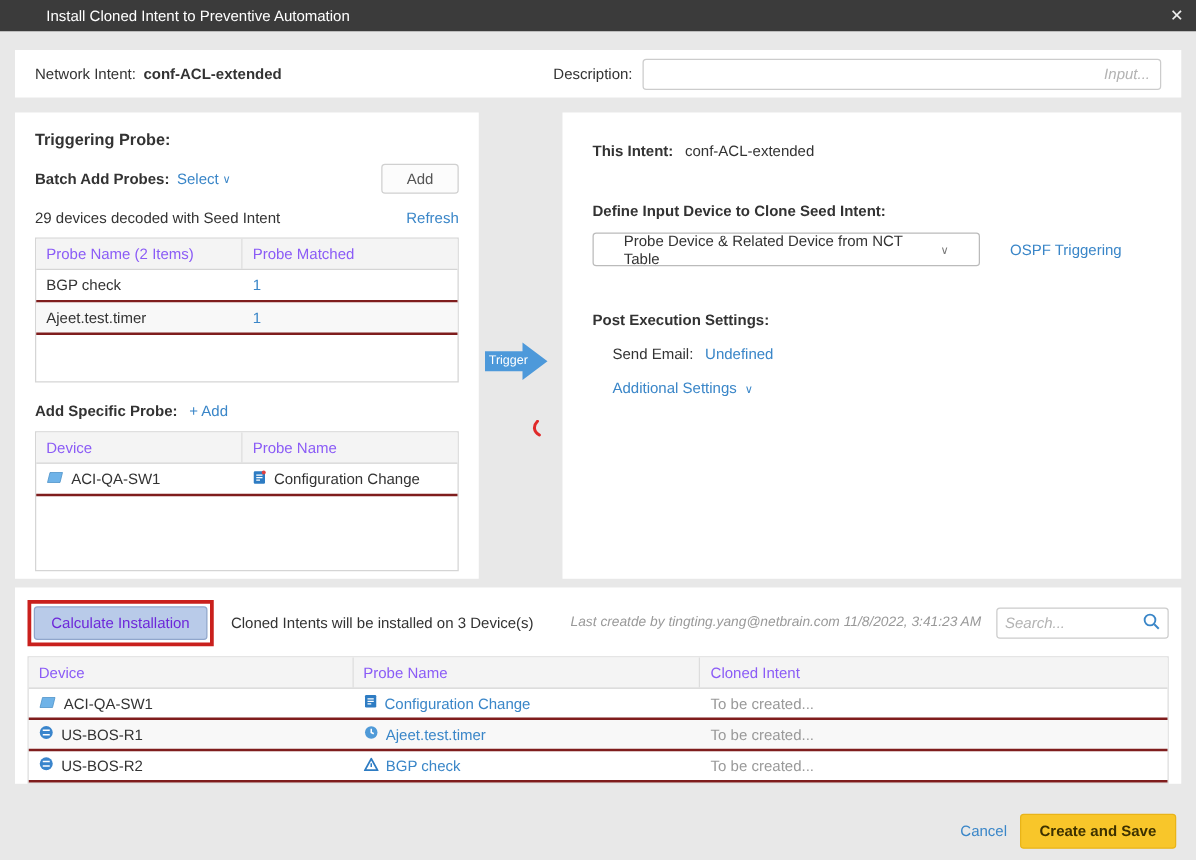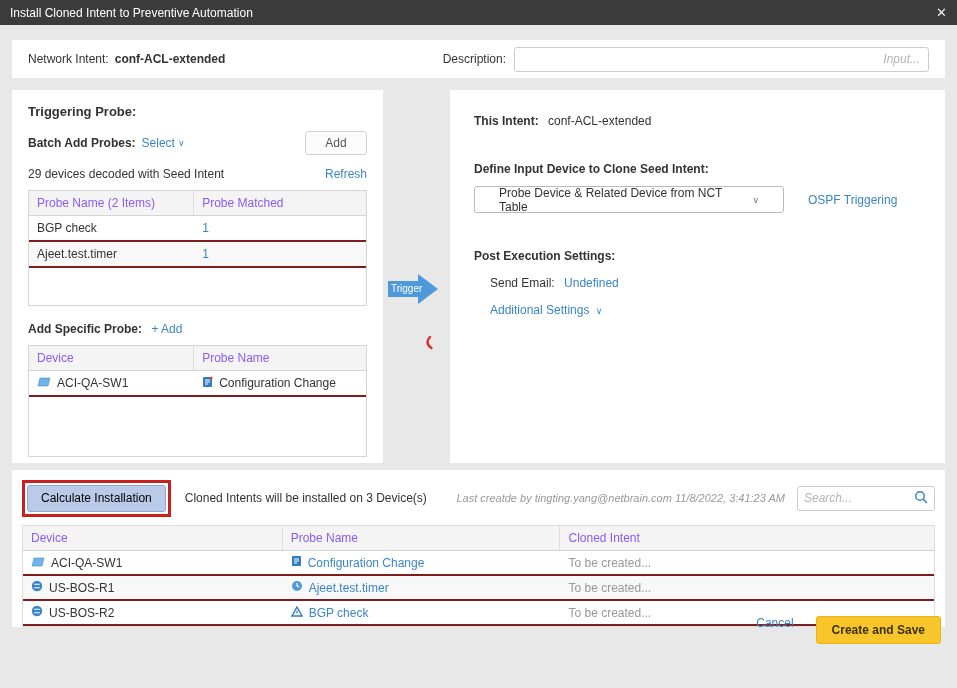--- a/index.html
+++ b/index.html
@@ -1,21 +1,21 @@
 <!DOCTYPE html>
 <html><head>
 <meta charset="utf-8">
 <style>
   * { margin:0; padding:0; box-sizing:border-box; }
   body { font-family:"Liberation Sans", sans-serif; font-size:12px; color:#333; background:#fff; }
   .stage { position:relative; width:957px; height:688px; background:#e8e8e8; overflow:hidden; }
 
   
   .titlebar { position:absolute; left:0; top:0; width:957px; height:25px; background:#3b3b3b; color:#fff; display:flex; align-items:center; padding:0 10px; }
-  .dlg-title { font-size:12px; }
+  .dlg-title { font-size:12px;margin-left:27px; }
   .close { margin-left:auto; cursor:pointer; font-size:13px; color:#eee; }
 
   .panel { position:absolute; background:#fff; }
   .bold { font-weight:bold; }
   .ml6 { margin-left:6px; }
   .link { color:#3a86c8; cursor:pointer; text-decoration:none; }
   .chev { font-size:9px; color:#3a86c8; margin-left:3px; }
   .chev-gray { font-size:9px; color:#777; }
 
   input::placeholder { color:#b3b3b3; font-style:italic; }
@@ -58,34 +58,34 @@
   .dropdown .chev-gray { margin-left:auto; }
   .ospf-link { margin-left:24px; }
   .post-exec { margin-top:36px; font-weight:bold; }
   .send-row { margin-top:13px; padding-left:16px; }
   .addl-row { margin-top:13px; padding-left:16px; }
 
   
   .bottom-panel { left:12px; top:470px; width:933px; height:157px; padding:8px 10px; }
   .ctrl-row { display:flex; align-items:center; height:40px; }
   .red-box { border:3px solid #c9201d; padding:2px; display:inline-block; }
-  .calc-btn { height:27px; padding:0 13px; background:#b9cbe9; border:1px solid #90a6cc; border-radius:3px; color:#000000; font-size:12px; cursor:pointer; font-family:inherit; }
+  .calc-btn { height:27px; padding:0 13px; background:#b9cbe9; border:1px solid #90a6cc; border-radius:3px; color:#6d28d9; font-size:12px; cursor:pointer; font-family:inherit; }
   .install-text { margin-left:14px; }
   .right-ctrl { margin-left:auto; display:flex; align-items:center; gap:12px; }
   .last-created { font-style:italic; color:#999; font-size:11px; }
   .search-box { display:flex; align-items:center; width:138px; height:25px; border:1px solid #ccc; border-radius:3px; background:#fff; padding:0 6px; }
   .search-box input { border:none; outline:none; flex:1; min-width:0; font-family:inherit; font-size:12px; }
 
   .btbl { margin-top:7px; border:1px solid #ddd; }
   .bc1 { width:28.5%; } .bc2 { width:30.5%; } .bc3 { width:41%; }
   .btbl .tbl-row { height:25px; }
   .muted { color:#999; }
 
   
-  .footer { position:absolute; right:16px; top:616px; display:flex; align-items:flex-start; gap:22px; }
+  .footer { position:absolute; right:16px; top:651px; display:flex; align-items:center; gap:10px; }
   .create-btn { background:#f8c62a; border:1px solid #e9b418; border-radius:3px; padding:6px 15px; font-weight:bold; color:#3d3100; font-size:12px; cursor:pointer; font-family:inherit; }
 
   .red-cursor { position:absolute; left:424px; top:336px; }
 </style>
 </head>
 <body>
 
 <div class="stage">
 
   <div class="titlebar">

